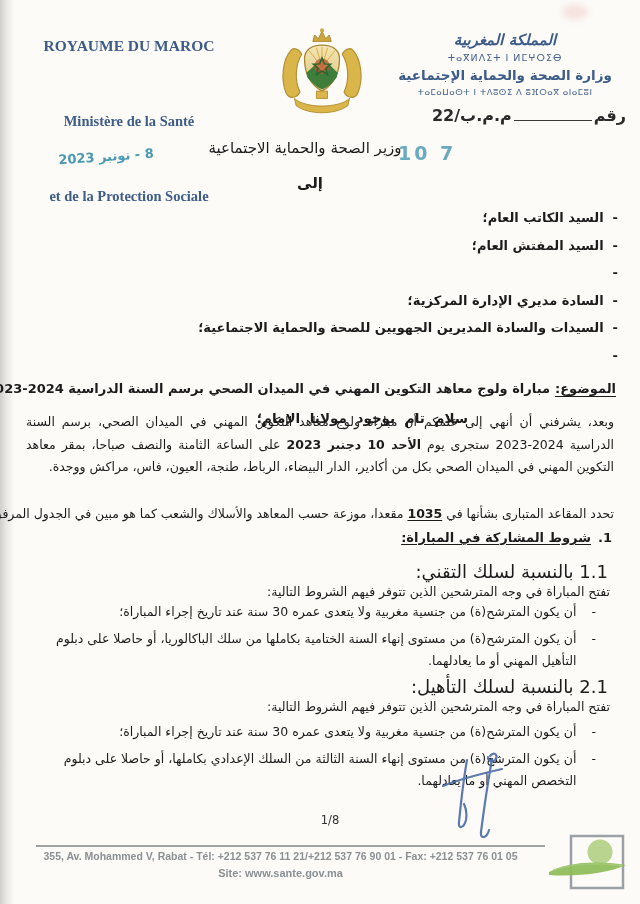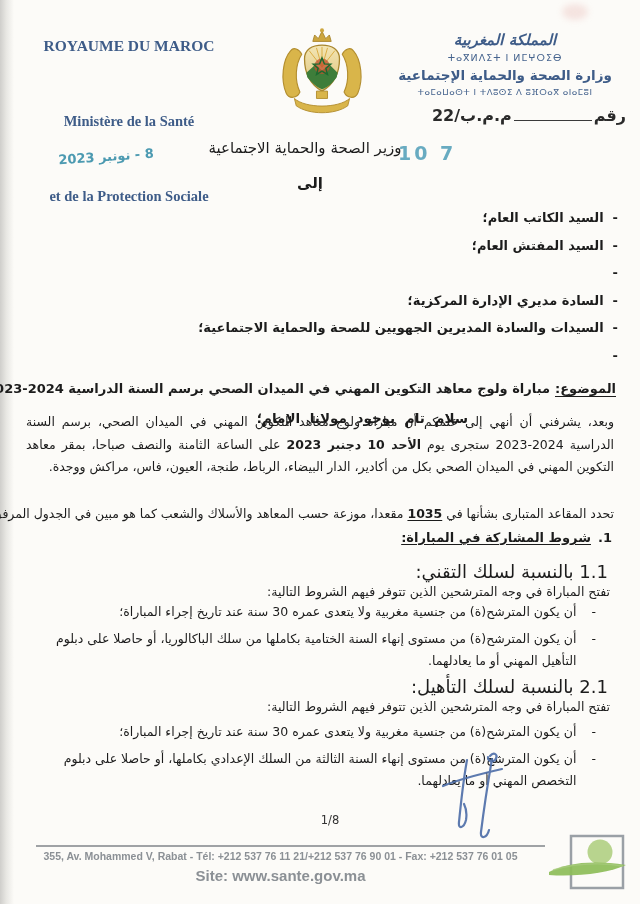--- a/index.html
+++ b/index.html
@@ -64,21 +64,21 @@
   .bullets .dash{flex:none;}
   
   .signature{position:absolute;left:438px;top:750px;width:72px;height:92px;}
   .pagenum{position:absolute;left:20px;width:620px;top:813px;text-align:center;
     font-size:11.5px;color:#333;}
   .foot-rule{position:absolute;left:36px;top:845px;width:509px;height:1.5px;
     background:#8e9297;opacity:.85;}
   .footer-text{position:absolute;left:8px;width:545px;text-align:center;
     font-family:"Liberation Sans",sans-serif;font-weight:700;color:#8b9095;}
   .addr{top:850px;font-size:10.5px;white-space:nowrap;}
-  .site{top:867px;font-size:15px;}
+  .site{top:867px;font-size:11px;}
   .logo{position:absolute;left:549px;top:831px;width:84px;height:64px;}
 </style>
 </head>
 <body>
 
 <div class="page">
 
   <div class="scan-edge"></div>
   <div class="smudge"></div>
 

